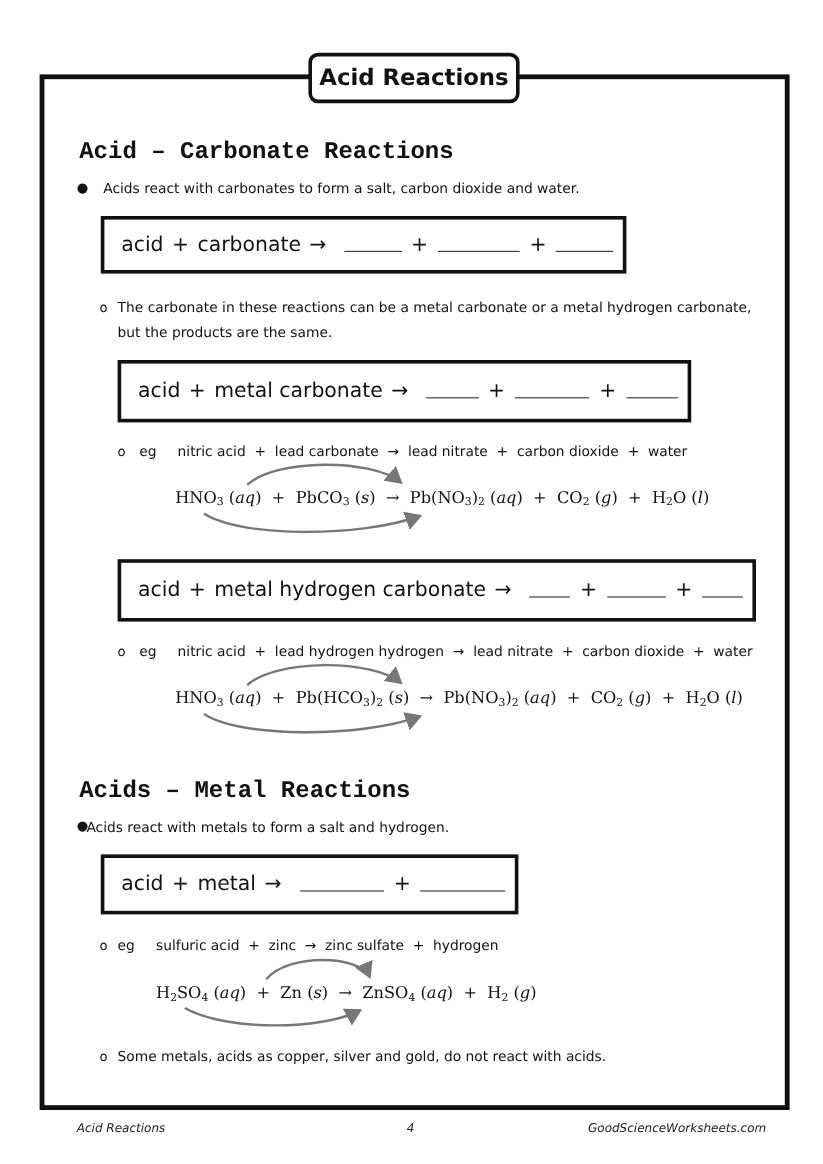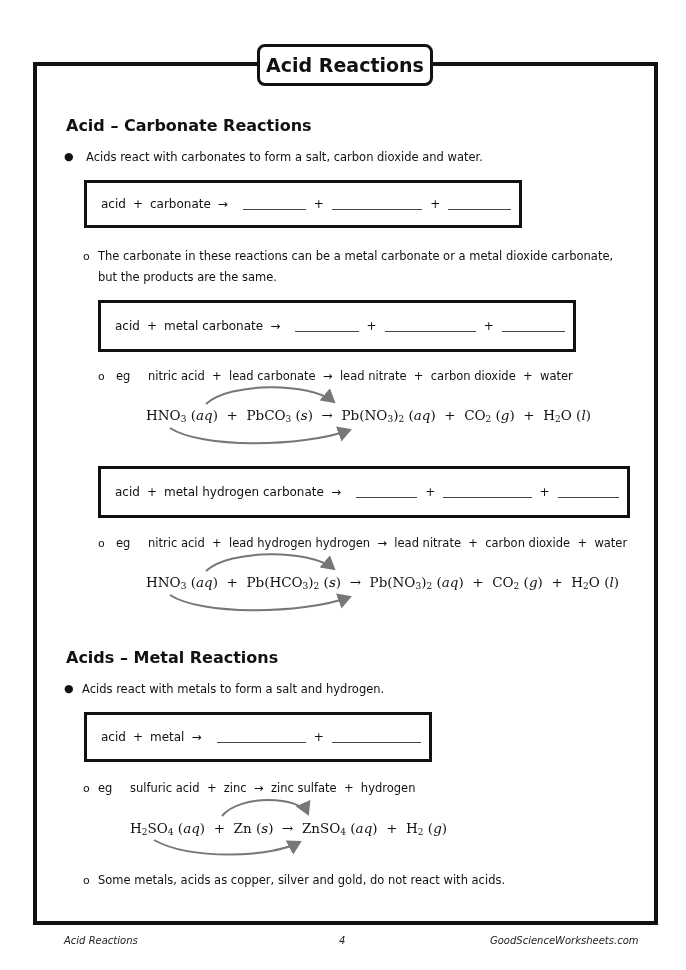--- a/index.html
+++ b/index.html
@@ -4,25 +4,25 @@
 <style>
   html, body { margin:0; padding:0; background:#fff; }
   body { width:686px; height:970px; position:relative; overflow:hidden;
          font-family:"DejaVu Sans", sans-serif; color:#111; }
   .frame { position:absolute; left:33px; top:62px; width:617px; height:855px;
            border:4px solid #111; }
   .title-box { position:absolute; left:257px; top:44px; width:170px; height:36px;
                border:3px solid #111; border-radius:8px; background:#fff;
                display:flex; align-items:center; justify-content:center;
                font-weight:bold; font-size:19px; z-index:2; }
-  .h2 { position:absolute; left:66px; font-weight:bold; font-size:16px; }
+  .h2 { position:absolute; left:66px; font-weight:bold; font-size:20px;font-family:Liberation Mono, monospace; }
   .txt { position:absolute; font-size:11.5px; }
   .bullet { position:absolute; font-size:11px; }
   .bx { position:absolute; border:3px solid #111; box-sizing:border-box;
-        display:flex; align-items:center; padding-left:14px; font-size:12px; }
+        display:flex; align-items:center; padding-left:14px; font-size:17px; }
   .bx span { white-space:pre; }
   .blank { display:inline-block; border-bottom:1px solid #444; height:1px; vertical-align:middle; margin:0 8px; position:relative; top:5px;}
   .sym { margin:0 7px; }
   .eq { position:absolute; font-family:"DejaVu Serif", serif; font-size:13.5px; white-space:pre; }
   .eq sub { font-size:9px; vertical-align:-2px; }
   .eq i { font-style:italic;margin-top:20px; }
   svg.arc { position:absolute; overflow:visible; }
   .footer { position:absolute; top:935px; font-size:10px; font-style:italic; color:#222; }
 </style>
 </head>
@@ -41,21 +41,21 @@
   <span>carbonate</span>
   <span class="sym">→</span>
   <span class="blank" style="width:64px"></span>
   <span>+</span>
   <span class="blank" style="width:92px"></span>
   <span>+</span>
   <span class="blank" style="width:64px"></span>
 </div>
 
 <div class="bullet" style="left:83px;top:250px">o</div>
-<div class="txt" style="left:98px;top:249px">The carbonate in these reactions can be a metal carbonate or a metal dioxide carbonate,</div>
+<div class="txt" style="left:98px;top:249px">The carbonate in these reactions can be a metal carbonate or a metal hydrogen carbonate,</div>
 <div class="txt" style="left:98px;top:270px">but the products are the same.</div>
 
 <div class="bx" style="left:98px;top:300px;width:478px;height:52px">
   <span>acid</span>
   <span class="sym">+</span>
   <span>metal carbonate</span>
   <span class="sym">→</span>
   <span class="blank" style="width:64px"></span>
   <span>+</span>
   <span class="blank" style="width:92px"></span>
@@ -95,21 +95,21 @@
 <div class="txt" style="left:148px;top:536px;white-space:pre">nitric acid  +  lead hydrogen hydrogen  →  lead nitrate  +  carbon dioxide  +  water</div>
 
 <svg class="arc" style="left:150px;top:555px" width="230" height="60">
   <path d="M56,16 C80,-6 160,-6 184,14" fill="none" stroke="#777" stroke-width="2" marker-end="url(#ah)"></path>
   <path d="M20,40 C50,60 150,60 200,42" fill="none" stroke="#777" stroke-width="2" marker-end="url(#ah)"></path>
 </svg>
 <div class="eq" style="left:146px;top:574px">HNO<sub>3</sub> (<i>aq</i>)  +  Pb(HCO<sub>3</sub>)<sub>2</sub> (<i>s</i>)  →  Pb(NO<sub>3</sub>)<sub>2</sub> (<i>aq</i>)  +  CO<sub>2</sub> (<i>g</i>)  +  H<sub>2</sub>O (<i>l</i>)</div>
 
 <div class="h2" style="top:648px">Acids – Metal Reactions</div>
 <div class="bullet" style="left:64px;top:682px">●</div>
-<div class="txt" style="left:82px;top:682px">Acids react with metals to form a salt and hydrogen.</div>
+<div class="txt" style="left:72px;top:682px">Acids react with metals to form a salt and hydrogen.</div>
 
 <div class="bx" style="left:84px;top:712px;width:348px;height:50px">
   <span>acid</span>
   <span class="sym">+</span>
   <span>metal</span>
   <span class="sym">→</span>
   <span class="blank" style="width:92px"></span>
   <span>+</span>
   <span class="blank" style="width:92px"></span>
 </div>

